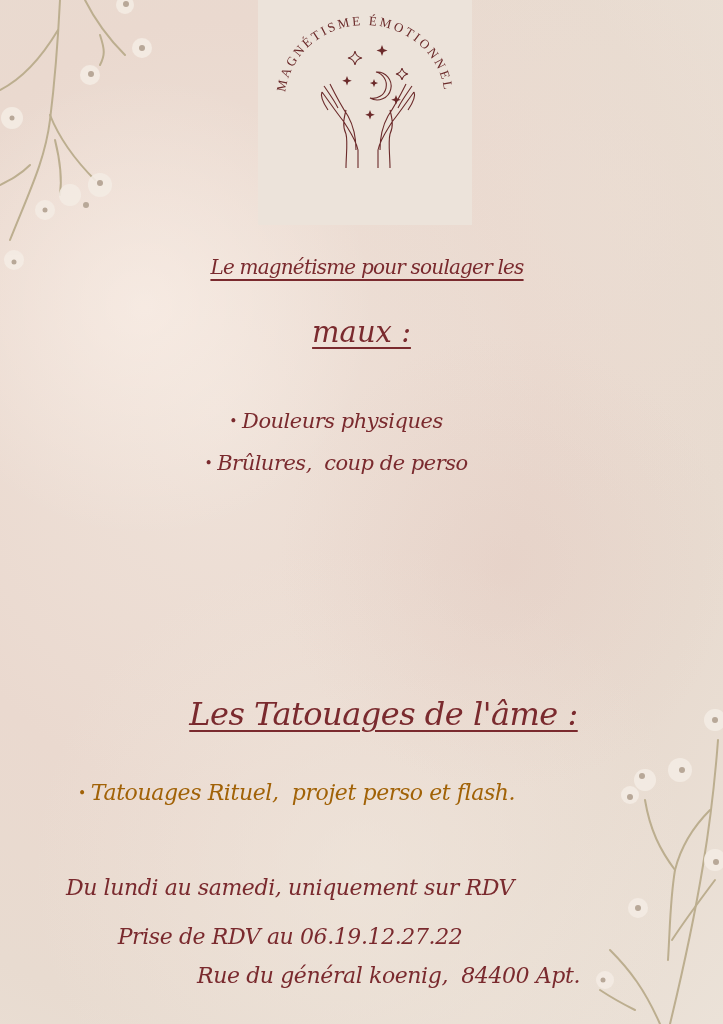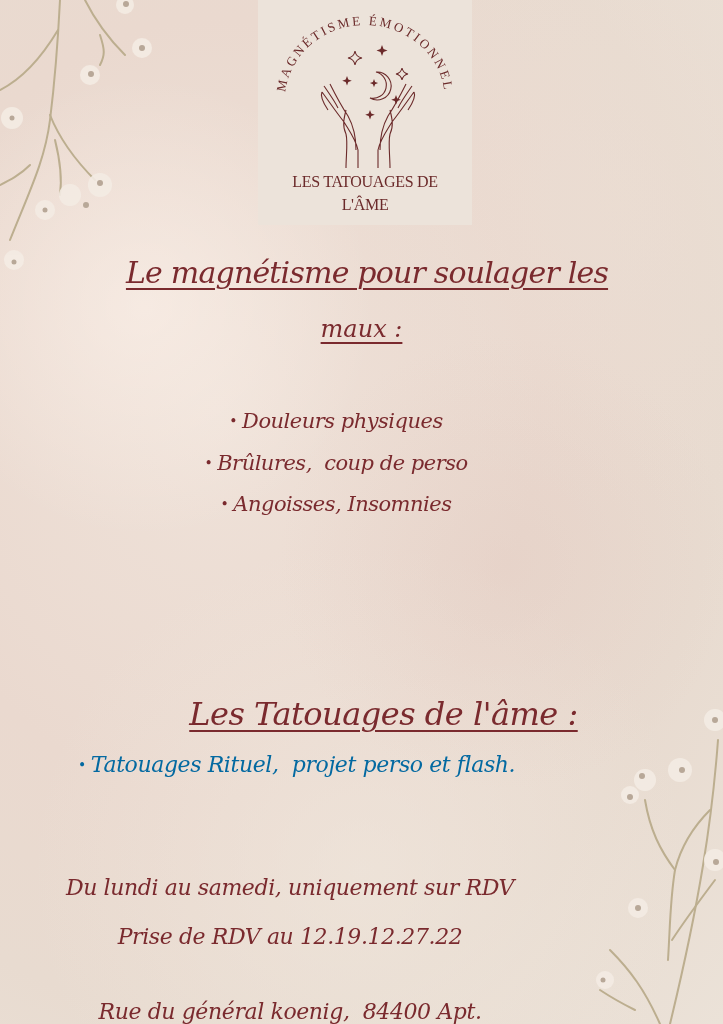--- a/index.html
+++ b/index.html
@@ -34,47 +34,47 @@
     }
     .logo-line1 { top: 173px; }
     .logo-line2 { top: 196px; }
 
     .heading {
       position: absolute; left: 0; width: 723px; text-align: center;
       font-family: "DejaVu Serif", serif; font-style: italic;
       color: #7a2a2e; text-decoration: underline; text-decoration-thickness: 2px;
       text-underline-offset: 5px;
     }
-    .h1a { top: 255px; font-size: 30px; letter-spacing: -0.8px; padding-left: 11px; }
-    .h1b { top: 315px; font-size: 24px; }
+    .h1a { top: 255px; font-size: 20px; letter-spacing: -0.8px; padding-left: 11px; }
+    .h1b { top: 315px; font-size: 29px; }
     .h2 { top: 695px; font-size: 32px; letter-spacing: -0.5px; padding-left: 44px; }
 
     .list {
       position: absolute; left: 0; width: 672px; top: 404px;
       list-style: none; text-align: center;
     }
     .list li {
       height: 41.5px; line-height: 34px;
       font-family: "DejaVu Serif", serif; font-style: italic; font-size: 21px;
       color: #7a2a2e; letter-spacing: -0.5px;
     }
     .bullet { font-style: normal; font-size: 14px; margin-right: 5px; vertical-align: 2px; }
 
     .tattoo-line {
-      position: absolute; left: 78px; top: 752px;
-      font-style: italic; font-size: 22px; color: #0369a1; letter-spacing: -0.4px;
+      position: absolute; left: 78px; top: 780px;
+      font-style: italic; font-size: 22px; color: #a16207; letter-spacing: -0.4px;
     }
 
     .info {
       position: absolute; left: 0; width: 580px; text-align: center;
       font-style: italic; font-size: 22px; color: #7a2a2e; letter-spacing: -0.4px;
     }
     .info1 { top: 875px; }
     .info2 { top: 924px; }
-    .info3 { top: 999px; }
+    .info3 { top: 963px; text-align: right; }
   </style>
 </head>
 <body>
 
 <div class="bg-mottle"></div>
 
 <svg class="branch branch-tl" viewBox="0 0 160 270">
   <g stroke="#bcae8f" stroke-width="2" fill="none" stroke-linecap="round">
     <path d="M60 0 C58 40 55 80 50 120 C45 160 30 190 10 240"></path>
     <path d="M58 30 C40 60 20 80 0 90"></path>
@@ -156,34 +156,31 @@
       <path d="M156 92 C150 100 142 112 134 122 C128 132 122 140 120 150 L120 168 M156 92 C158 96 154 104 150 110 M154 86 C150 92 144 100 140 108 M148 84 C144 92 138 104 130 116 C125 125 122 135 122 150 M132 110 C134 118 136 126 132 134 C130 142 132 156 132 168"></path>
     </g>
     <g fill="#6b2a2a">
       <path d="M124 47 l1.5 4 l4 1.5 l-4 1.5 l-1.5 4 l-1.5 -4 l-4 -1.5 l4 -1.5 Z" transform="translate(0,-2)"></path>
       <path d="M89 76 l1.3 3.5 l3.5 1.3 l-3.5 1.3 l-1.3 3.5 l-1.3 -3.5 l-3.5 -1.3 l3.5 -1.3 Z"></path>
       <path d="M116 79 l1.1 3 l3 1.1 l-3 1.1 l-1.1 3 l-1.1 -3 l-3 -1.1 l3 -1.1 Z"></path>
       <path d="M138 95 l1.3 3.5 l3.5 1.3 l-3.5 1.3 l-1.3 3.5 l-1.3 -3.5 l-3.5 -1.3 l3.5 -1.3 Z"></path>
       <path d="M112 110 l1.3 3.5 l3.5 1.3 l-3.5 1.3 l-1.3 3.5 l-1.3 -3.5 l-3.5 -1.3 l3.5 -1.3 Z"></path>
     </g>
   </svg>
-  <div class="logo-line1">LES TATOUAGES DE</div>
-  <div class="logo-line2">L'ÂME</div>
 </div>
 
 <div class="heading h1a">Le magnétisme pour soulager les</div>
 <div class="heading h1b">maux :</div>
 
 <ul class="list">
   <li><span class="bullet">•</span><span>Douleurs physiques</span></li>
   <li><span class="bullet">•</span><span style="white-space:pre">Brûlures,  coup de perso</span></li>
-  <li><span class="bullet">•</span><span>Angoisses, Insomnies</span></li>
 </ul>
 
 <div class="heading h2">Les Tatouages de l'âme :</div>
 
 <div class="tattoo-line">
   <span class="bullet">•</span><span style="white-space:pre">Tatouages Rituel,  projet perso et flash.</span>
 </div>
 
 <div class="info info1">Du lundi au samedi, uniquement sur RDV</div>
-<div class="info info2">Prise de RDV au 12.19.12.27.22</div>
+<div class="info info2">Prise de RDV au 06.19.12.27.22</div>
 <div class="info info3" style="white-space:pre">Rue du général koenig,  84400 Apt.</div>
 
 </body></html>

